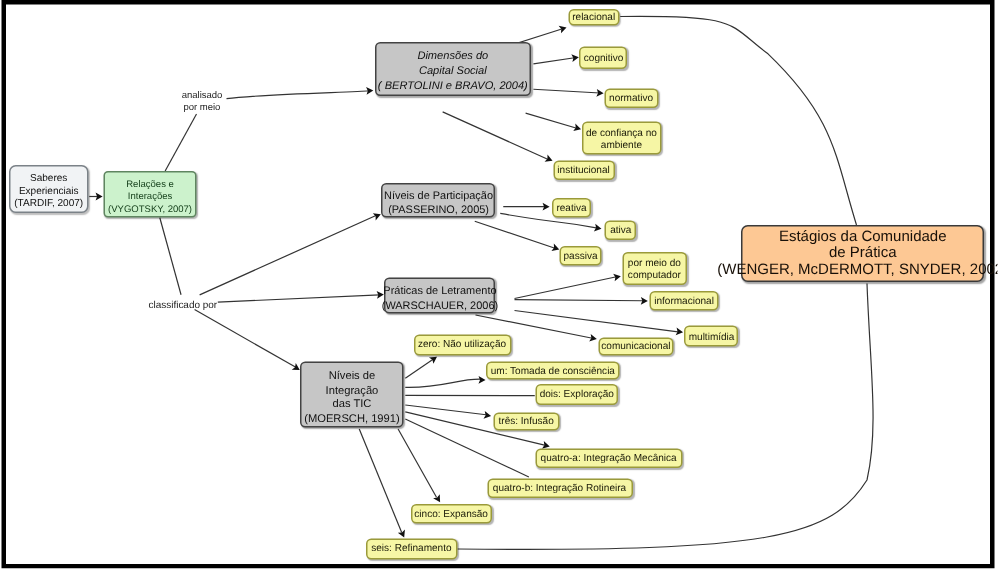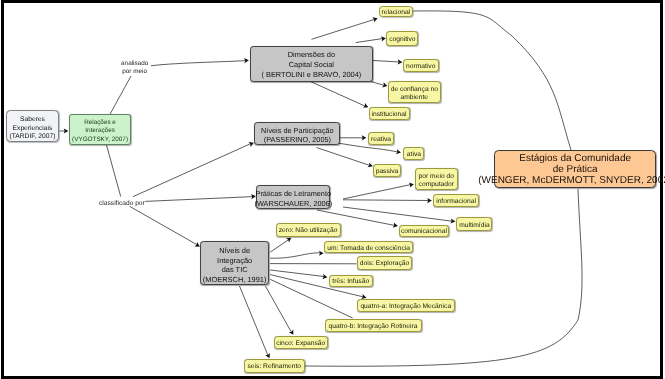--- a/index.html
+++ b/index.html
@@ -145,24 +145,24 @@
         <path d="M 578,189 C 580,245 586,285 578,320 C 554,358 515,368 305,366" fill="none" stroke="#333333" stroke-width="0.8" stroke-linecap="butt"></path>
       </g>
     </svg>
   <div id="nodes">
       <div class="node n-light" style="left: 6.4px; top: 110.1px; width: 52.2px; height: 31.7px; font-size: 6.7px; line-height: 8.3px;"><span style="transform: translateY(2.5px);">Saberes
 Experienciais
 (TARDIF, 2007)</span></div>
       <div class="node n-green" style="left: 68.9px; top: 114.2px; width: 62.3px; height: 30.7px; font-size: 6.35px; line-height: 8.1px;"><span style="transform: translateY(2.4px);">Relações e
 Interações
 (VYGOTSKY, 2007)</span></div>
-      <div class="node n-gray" style="left: 249.9px; top: 46px; width: 123px; height: 35.5px; font-size: 7.4px; line-height: 10px;"><span style="transform: translateY(1.1px);">Dimensões do
+      <div class="node n-gray" style="left: 249.9px; top: 28px; width: 104px; height: 35.5px; font-size: 7.4px; line-height: 10px; font-style: italic;"><span style="transform: translateY(1.1px);">Dimensões do
 Capital Social
 ( BERTOLINI e BRAVO, 2004)</span></div>
-      <div class="node n-gray" style="left: 254.4px; top: 122.3px; width: 86px; height: 23.1px; font-size: 7.3px; line-height: 9.1px;"><span style="transform: translateY(0.9px);">Níveis de Participação
+      <div class="node n-gray" style="left: 254.4px; top: 122.3px; width: 76px; height: 23.1px; font-size: 7.3px; line-height: 9.1px;"><span style="transform: translateY(0.9px);">Níveis de Participação
 (PASSERINO, 2005)</span></div>
       <div class="node n-gray" style="left: 256.3px; top: 184.7px; width: 74px; height: 24px; font-size: 7.3px; line-height: 9.3px;"><span style="transform: translateY(1.7px);">Práticas de Letramento
 (WARSCHAUER, 2006)</span></div>
       <div class="node n-gray" style="left: 199.9px; top: 241.2px; width: 69.5px; height: 44.3px; font-size: 7.45px; line-height: 9.6px;"><span style="transform: translateY(1.5px);">Níveis de
 Integração
 das TIC
 (MOERSCH, 1991)</span></div>
       <div class="node n-orange" style="left: 494.1px; top: 149.8px; width: 162.1px; height: 37.8px; font-size: 10px; line-height: 11px;"><span style="transform: translateY(0.6px);">Estágios da Comunidade
 de Prática
 (WENGER, McDERMOTT, SNYDER, 2002)</span></div>

